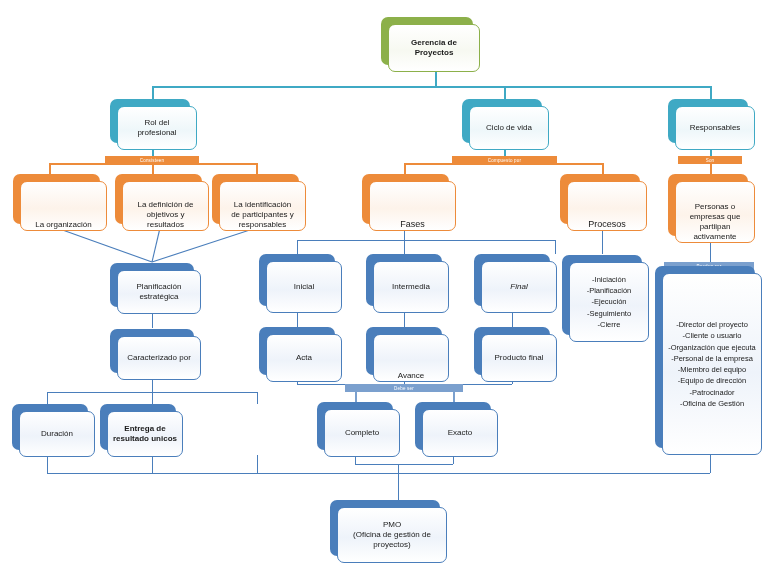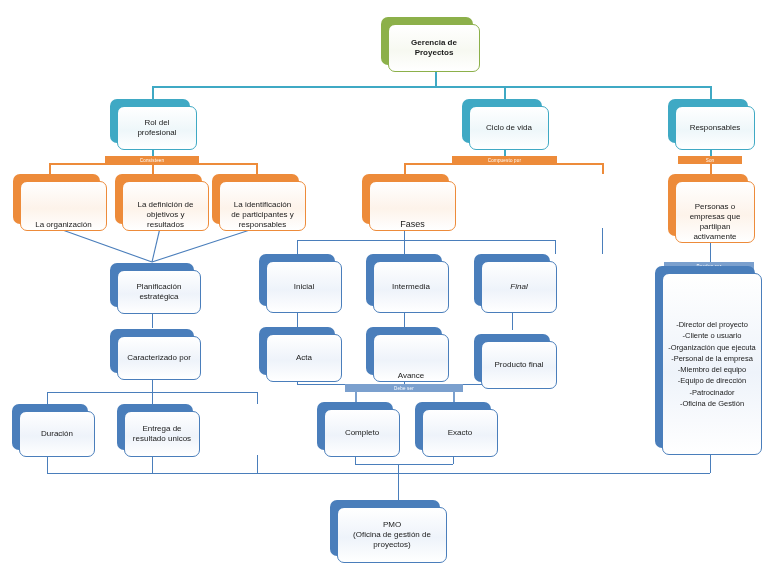--- a/index.html
+++ b/index.html
@@ -213,31 +213,47 @@
     </div>
   </div>
 
   <div class="node orange" style="left:362px;top:174px;width:87px;height:50px;">
     <div class="shadow"></div>
     <div class="face fs9">
       <span style="white-space:pre-line;">Fases</span>
     </div>
   </div>
 
+  <div class="node orange" style="left:560px;top:174px;width:80px;height:50px;">
+    <div class="shadow"></div>
+    <div class="face fs9">
+      <span style="white-space:pre-line;">Procesos</span>
+    </div>
+  </div>
 
   <div class="node orange" style="left:668px;top:174px;width:80px;height:62px;">
     <div class="shadow"></div>
     <div class="face fs8">
       <span style="white-space:pre-line;margin-top:8px;">Personas o
 empresas que
 partiipan
 activamente</span>
     </div>
   </div>
 
+  <div class="node blue list" style="left:562px;top:255px;width:80px;height:80px;">
+    <div class="shadow"></div>
+    <div class="face fs75">
+      <span style="white-space:pre-line;">-Iniciación
+-Planificación
+-Ejecución
+-Seguimiento
+-Cierre</span>
+    </div>
+  </div>
 
   <div class="node blue list" style="left:655px;top:266px;width:100px;height:182px;">
     <div class="shadow"></div>
     <div class="face fs75">
       <span style="white-space:pre-line;">-Director del proyecto
 -Cliente o usuario
 -Organización que ejecuta
 -Personal de la empresa
 -Miembro del equipo
 -Equipo de dirección
@@ -261,21 +277,21 @@
     </div>
   </div>
 
   <div class="node blue" style="left:12px;top:404px;width:76px;height:46px;">
     <div class="shadow"></div>
     <div class="face fs8">
       <span style="white-space:pre-line;">Duración</span>
     </div>
   </div>
 
-  <div class="node blue" style="left:117px;top:404px;width:76px;height:46px;">
+  <div class="node blue" style="left:100px;top:404px;width:76px;height:46px;font-weight:bold;">
     <div class="shadow"></div>
     <div class="face fs8">
       <span style="white-space:pre-line;">Entrega de
 resultado unicos</span>
     </div>
   </div>
 
 
   <div class="node blue" style="left:259px;top:254px;width:76px;height:52px;">
     <div class="shadow"></div>
@@ -305,21 +321,21 @@
     </div>
   </div>
 
   <div class="node blue" style="left:366px;top:327px;width:76px;height:48px;">
     <div class="shadow"></div>
     <div class="face fs8">
       <span style="white-space:pre-line;margin-top:35px;">Avance</span>
     </div>
   </div>
 
-  <div class="node blue" style="left:474px;top:327px;width:76px;height:48px;margin-top:7px;">
+  <div class="node blue" style="left:474px;top:327px;width:76px;height:48px;">
     <div class="shadow"></div>
     <div class="face fs8">
       <span style="white-space:pre-line;">Producto final</span>
     </div>
   </div>
 
   <div class="node blue" style="left:317px;top:402px;width:76px;height:48px;">
     <div class="shadow"></div>
     <div class="face fs8">
       <span style="white-space:pre-line;">Completo</span>

